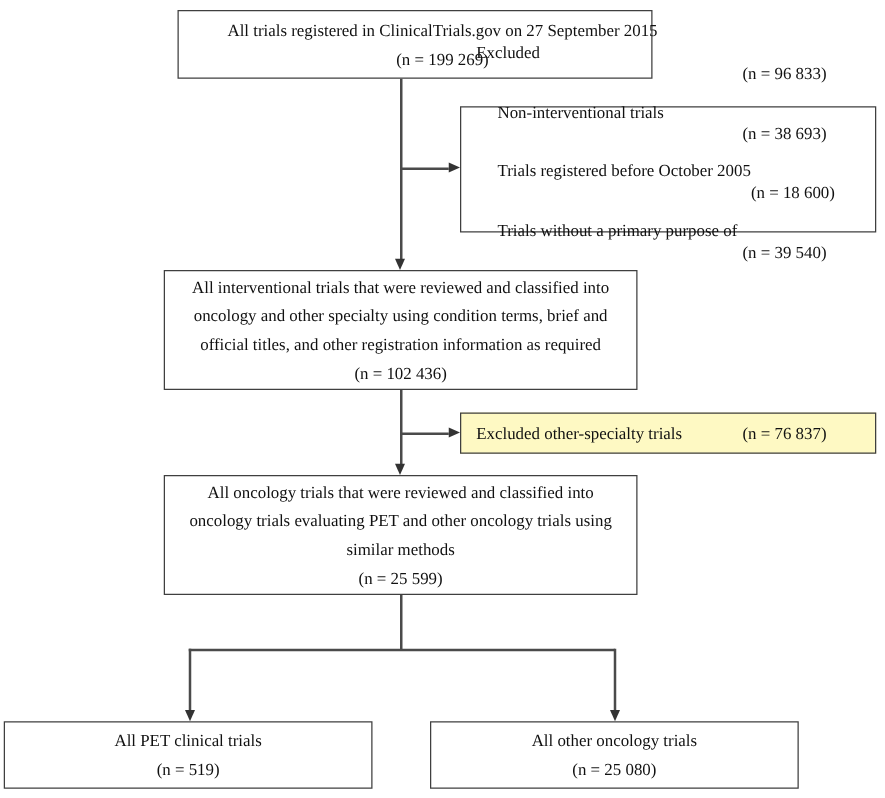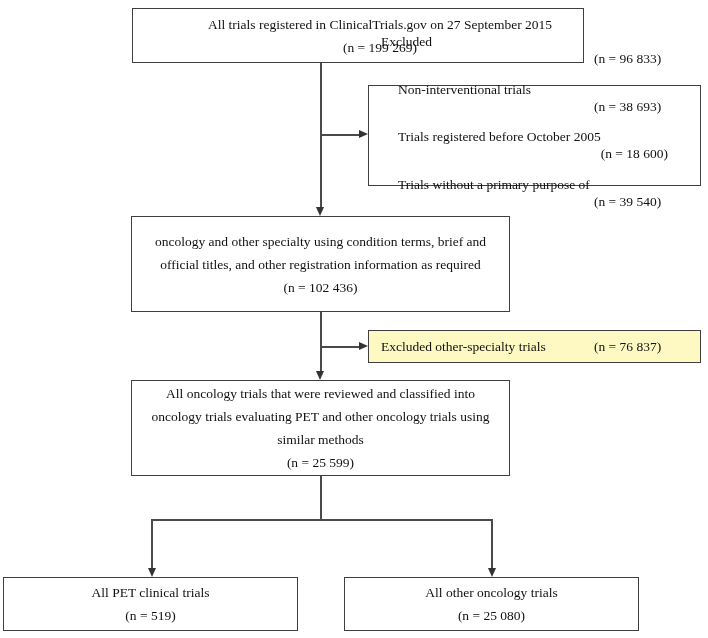--- a/index.html
+++ b/index.html
@@ -87,21 +87,21 @@
     border-top: 4.5px solid transparent;
     border-bottom: 4.5px solid transparent;
     border-left: 9px solid #333333;
   }
 </style>
 </head>
 <body>
 
 <div id="canvas">
 
-  <div class="box" style="left:132px; top:8px; width:452px; height:55px;padding-left:44px;">
+  <div class="box" style="left:142px; top:8px; width:380px; height:55px;padding-left:44px;">
     <div class="line">All trials registered in ClinicalTrials.gov on 27 September 2015</div>
     <div class="line">(n = 199 269)</div>
   </div>
 
   <div class="vline" style="left:320px; top:63px; height:145px;"></div>
   <div class="arrow-down" style="left:316px; top:207px;"></div>
 
   <div class="hline" style="left:321px; top:134px; width:38px;"></div>
   <div class="arrow-right" style="left:359px; top:130px;"></div>
 
@@ -121,20 +121,21 @@
     <div class="list-row indent-1">
       <span class="lbl">Trials without a primary purpose of</span>
       <span class="val">(n = 39 540)</span>
     </div>
     <div class="list-row indent-2">
       <span class="val"></span>
     </div>
   </div>
 
   <div class="box" style="left:131px; top:216px; width:379px; height:96px;">
+    <div class="line">All interventional trials that were reviewed and classified into</div>
     <div class="line">oncology and other specialty using condition terms, brief and</div>
     <div class="line">official titles, and other registration information as required</div>
     <div class="line">(n = 102 436)</div>
   </div>
 
   <div class="vline" style="left:320px; top:312px; height:60px;"></div>
   <div class="arrow-down" style="left:316px; top:371px;"></div>
 
   <div class="hline" style="left:321px; top:346px; width:38px;"></div>
   <div class="arrow-right" style="left:359px; top:342px;"></div>

